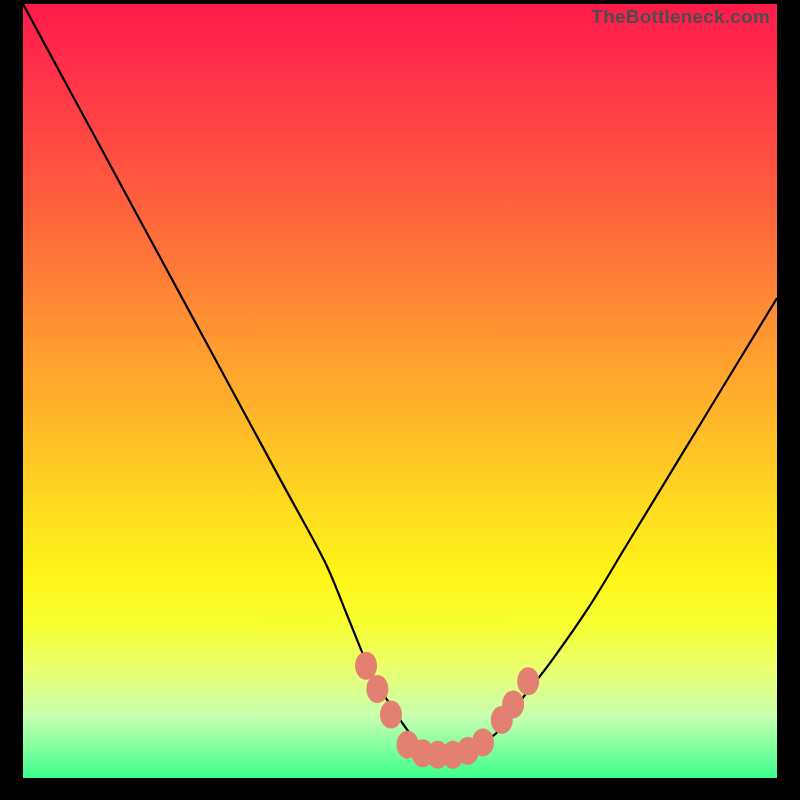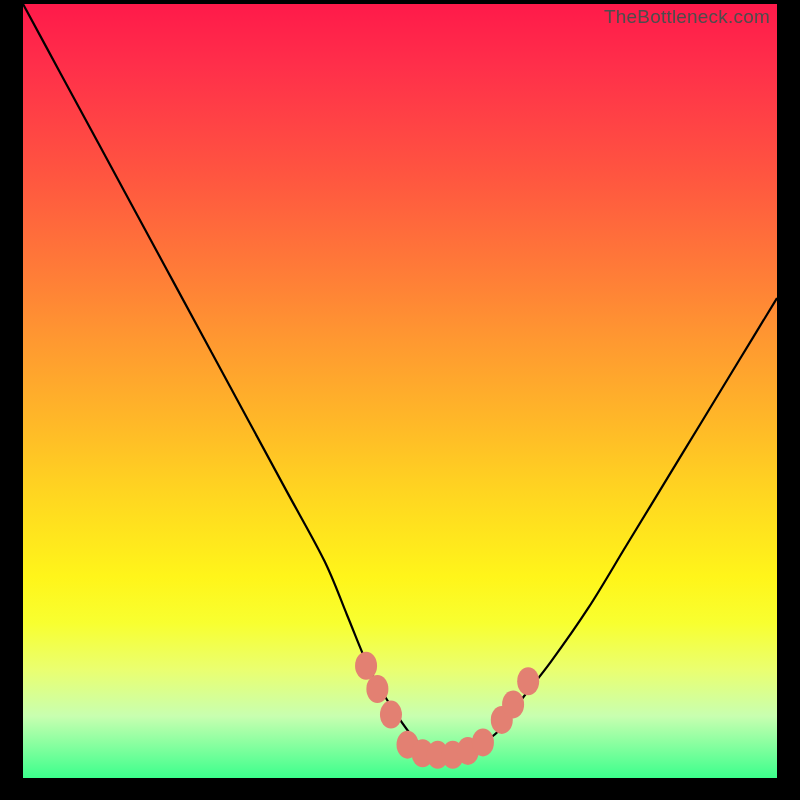--- a/index.html
+++ b/index.html
@@ -33,21 +33,21 @@
       #c8ffb0 92%,
       #3cff8c 100%
     );
   }
   .attribution {
     position: absolute;
     top: 6px;
     right: 30px;
     color: #4d4d4d;
     font-size: 19px;
-    font-weight: 400;
+    font-weight: 700;
     letter-spacing: 0.2px;
     z-index: 5;
   }
   svg.curve {
     position: absolute;
     left: 0;
     top: 0;
     width: 754px;
     height: 774px;
     z-index: 3;

